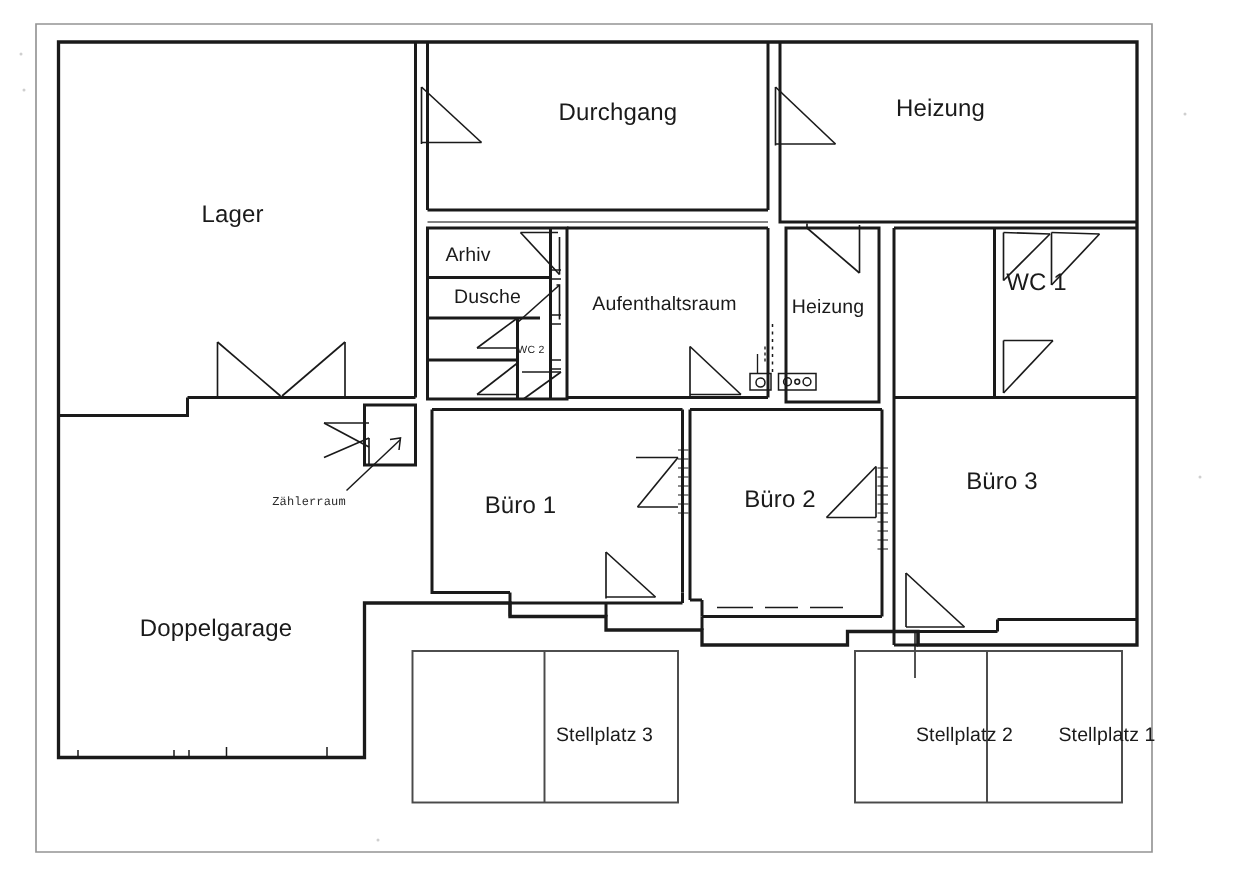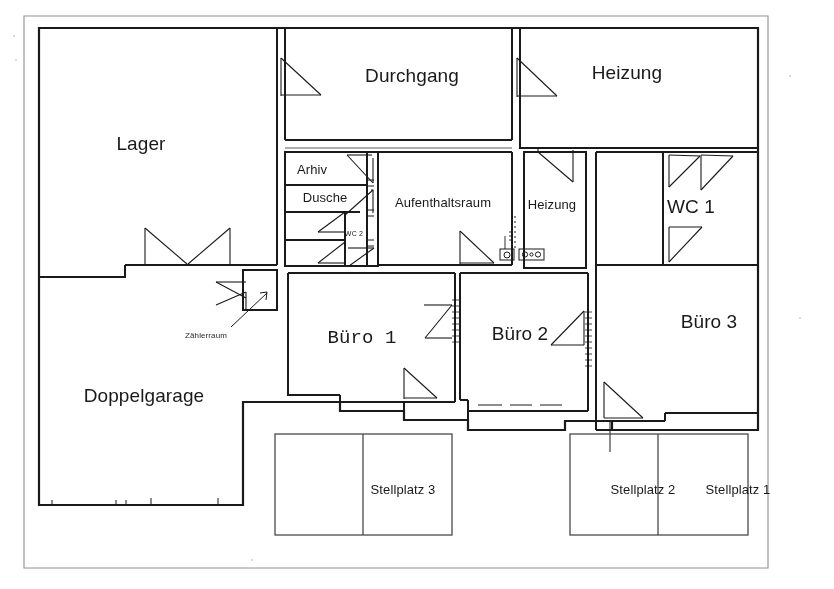--- a/index.html
+++ b/index.html
@@ -32,24 +32,24 @@
     position: absolute;
     color: #1a1a1a;
     white-space: nowrap;
     text-align: center;
     transform: translate(-50%, -50%);
     font-family: "Liberation Sans", sans-serif;
     font-size: 13px;
     line-height: 1.1;
     letter-spacing: 0.1px;
   }
-  .room-label.sz-lg { font-size: 19px; }
+  .room-label.sz-lg { font-size: 16px; }
   .room-label.sz-md { font-size: 13px; }
   .room-label.sz-xs { font-size: 7px; letter-spacing: 0.2px; }
-  .room-label.sz-note { font-size: 8px; color: #2a2a2a; }
+  .room-label.sz-note { font-size: 8px; color: #2a2a2a; font-family: Liberation Mono, monospace; }
 </style>
 </head>
 <body>
 
 <div id="plan-root">
 
   <svg id="floorplan-svg" viewBox="0 0 834 589" xmlns="http://www.w3.org/2000/svg">
 
     <g fill="none" stroke="#3a3a3a" stroke-width="1.1">
       <path d="M 24 16 L 768 16 L 768 568 L 24 568 Z" opacity="0.55"></path>
@@ -330,31 +330,31 @@
 
     <g fill="#cfcfcf" stroke="none">
       <circle cx="14" cy="36" r="1"></circle>
       <circle cx="16" cy="60" r="1"></circle>
       <circle cx="790" cy="76" r="1"></circle>
       <circle cx="800" cy="318" r="1"></circle>
       <circle cx="252" cy="560" r="1"></circle>
     </g>
   </svg>
 
-  <div class="room-label sz-lg" style="left:141px; top:144px;">Lager</div>
+  <div class="room-label sz-lg" style="left:155px; top:144px;">Lager</div>
   <div class="room-label sz-lg" style="left:412px; top:76px;">Durchgang</div>
   <div class="room-label sz-lg" style="left:627px; top:73px;">Heizung</div>
   <div class="room-label sz-md" style="left:312px; top:170px;">Arhiv</div>
   <div class="room-label sz-md" style="left:325px; top:198px;text-align:right;">Dusche</div>
   <div class="room-label sz-xs" style="left:354px; top:234px;">WC 2</div>
   <div class="room-label sz-md" style="left:443px; top:203px;text-align:right;">Aufenthaltsraum</div>
   <div class="room-label sz-md" style="left:552px; top:205px;">Heizung</div>
-  <div class="room-label sz-lg" style="left:691px; top:207px;">WC 1</div>
+  <div class="room-label sz-lg" style="left:691px; top:189px;">WC 1</div>
   <div class="room-label sz-note" style="left:206px; top:336px;">Zählerraum</div>
-  <div class="room-label sz-lg" style="left:362px; top:338px;font-family:Liberation Mono, monospace;">Büro 1</div>
+  <div class="room-label sz-lg" style="left:347px; top:338px;">Büro 1</div>
   <div class="room-label sz-lg" style="left:520px; top:334px;text-align:right;">Büro 2</div>
-  <div class="room-label sz-lg" style="left:668px; top:322px;margin-left:41px;">Büro 3</div>
-  <div class="room-label sz-lg" style="left:144px; top:396px;">Doppelgarage</div>
+  <div class="room-label sz-lg" style="left:668px; top:322px;">Büro 3</div>
+  <div class="room-label sz-lg" style="left:144px; top:420px;">Doppelgarage</div>
   <div class="room-label sz-md" style="left:403px; top:490px;">Stellplatz 3</div>
   <div class="room-label sz-md" style="left:643px; top:490px;">Stellplatz 2</div>
   <div class="room-label sz-md" style="left:702px; top:490px;margin-left:36px;">Stellplatz 1</div>
 
 </div>
 
 </body></html>

